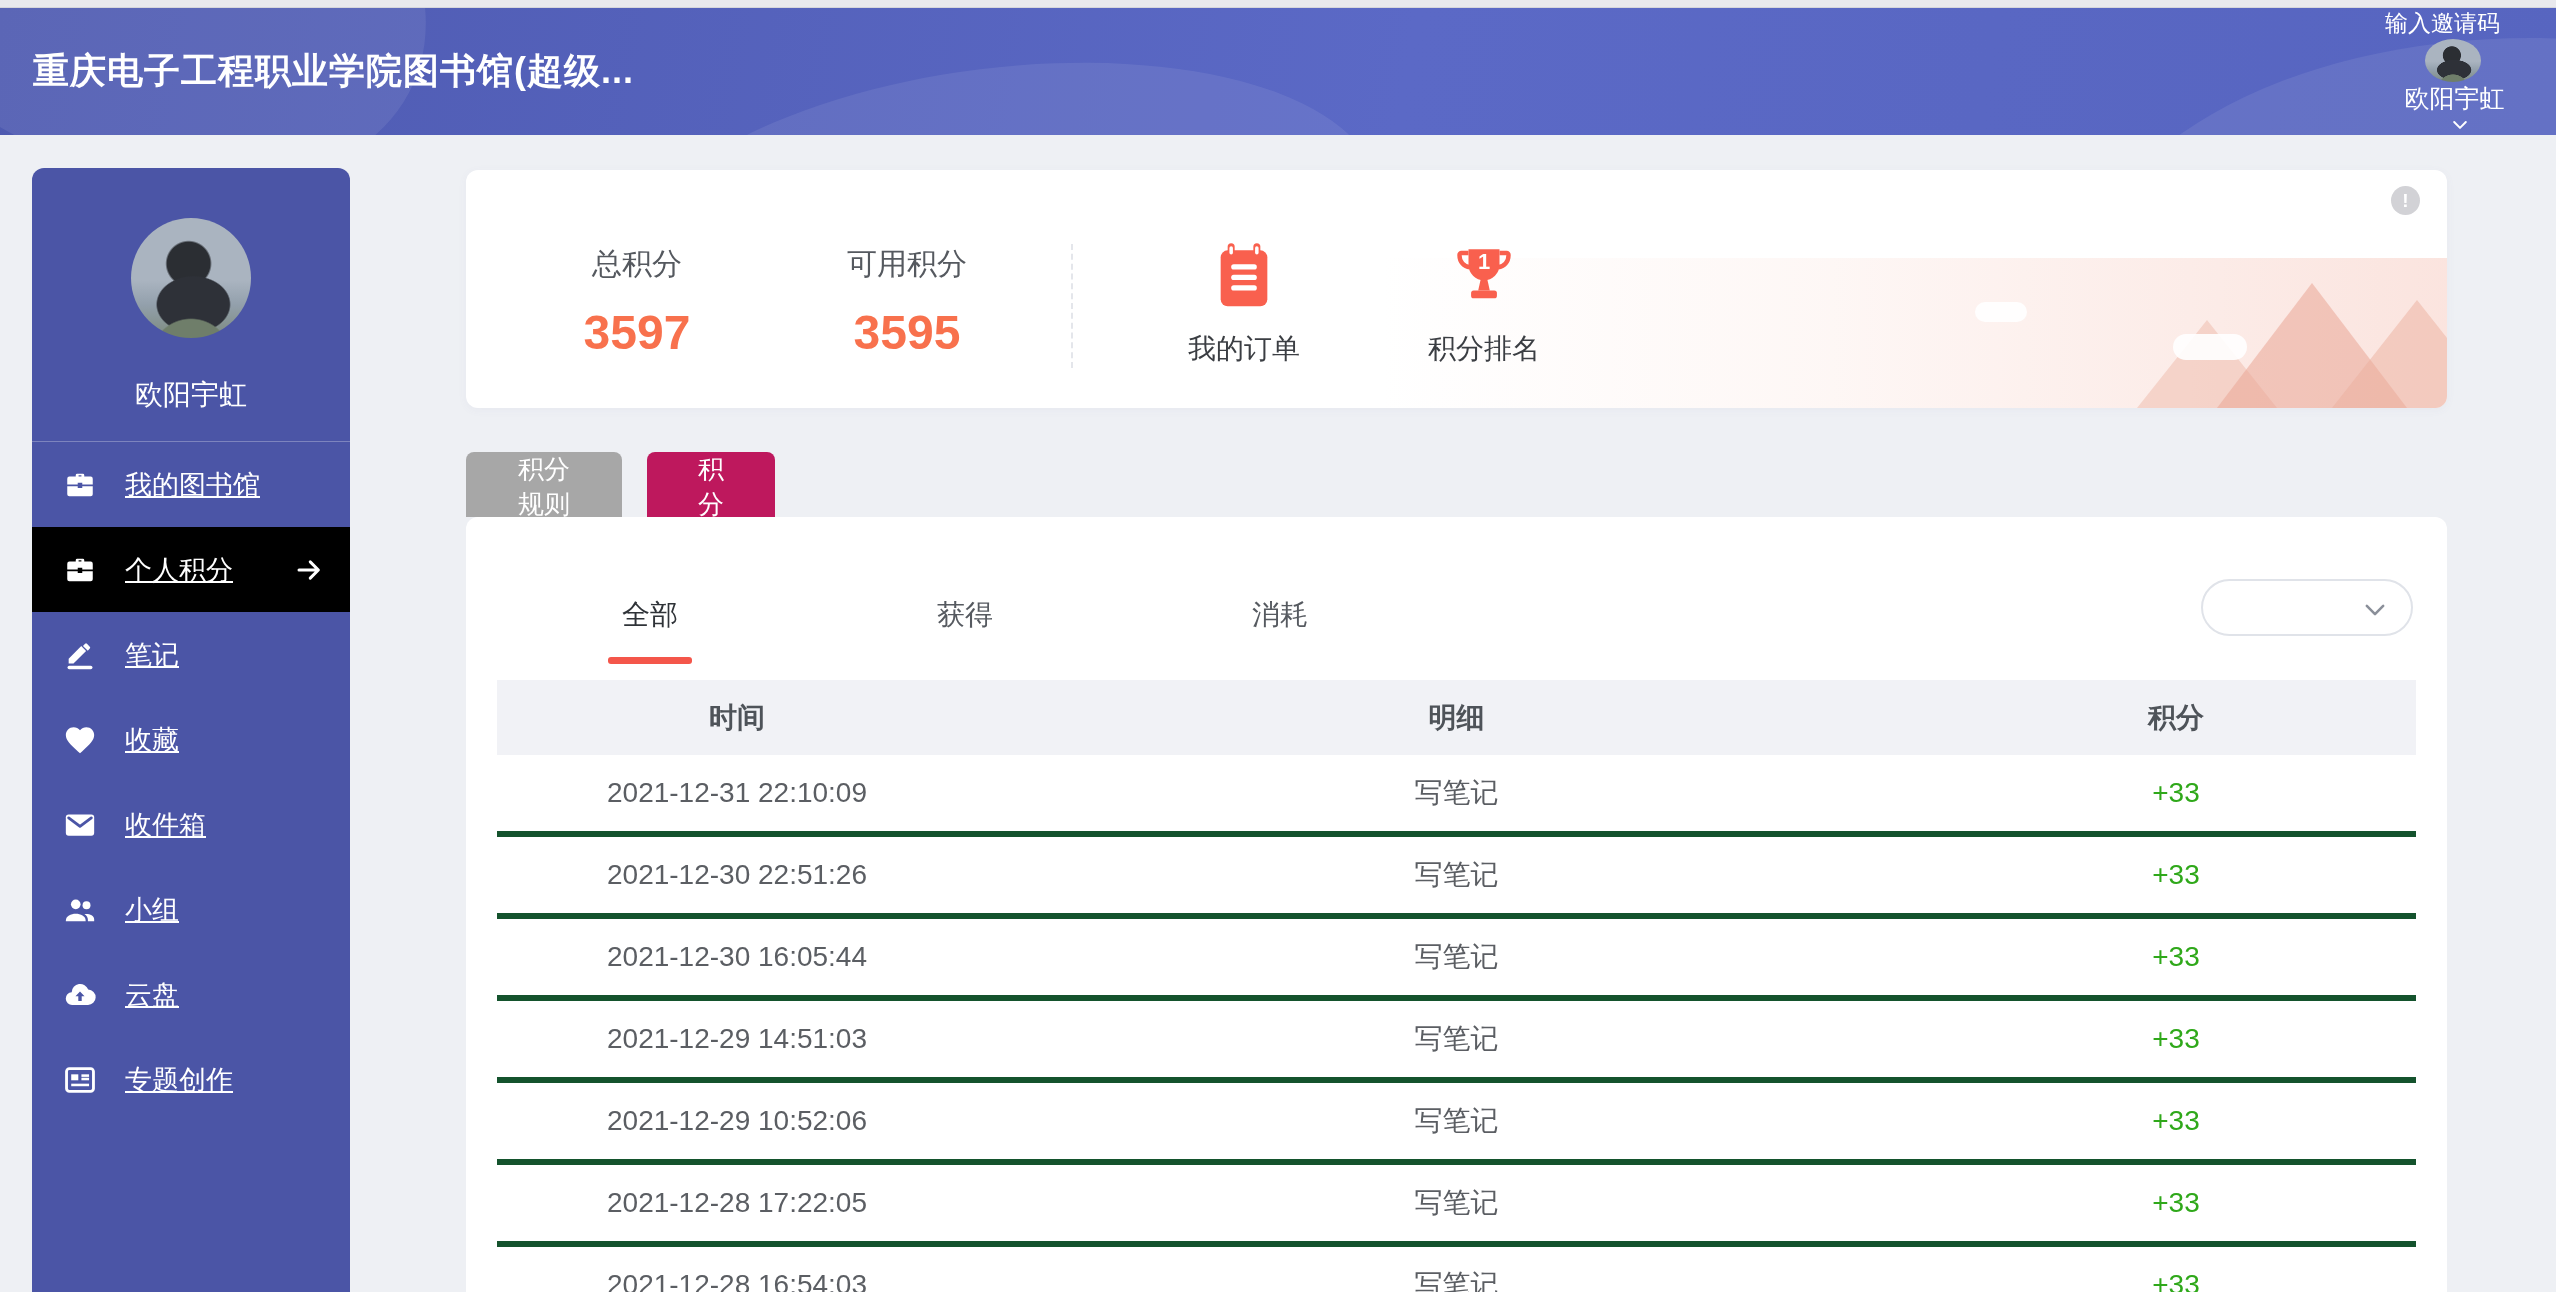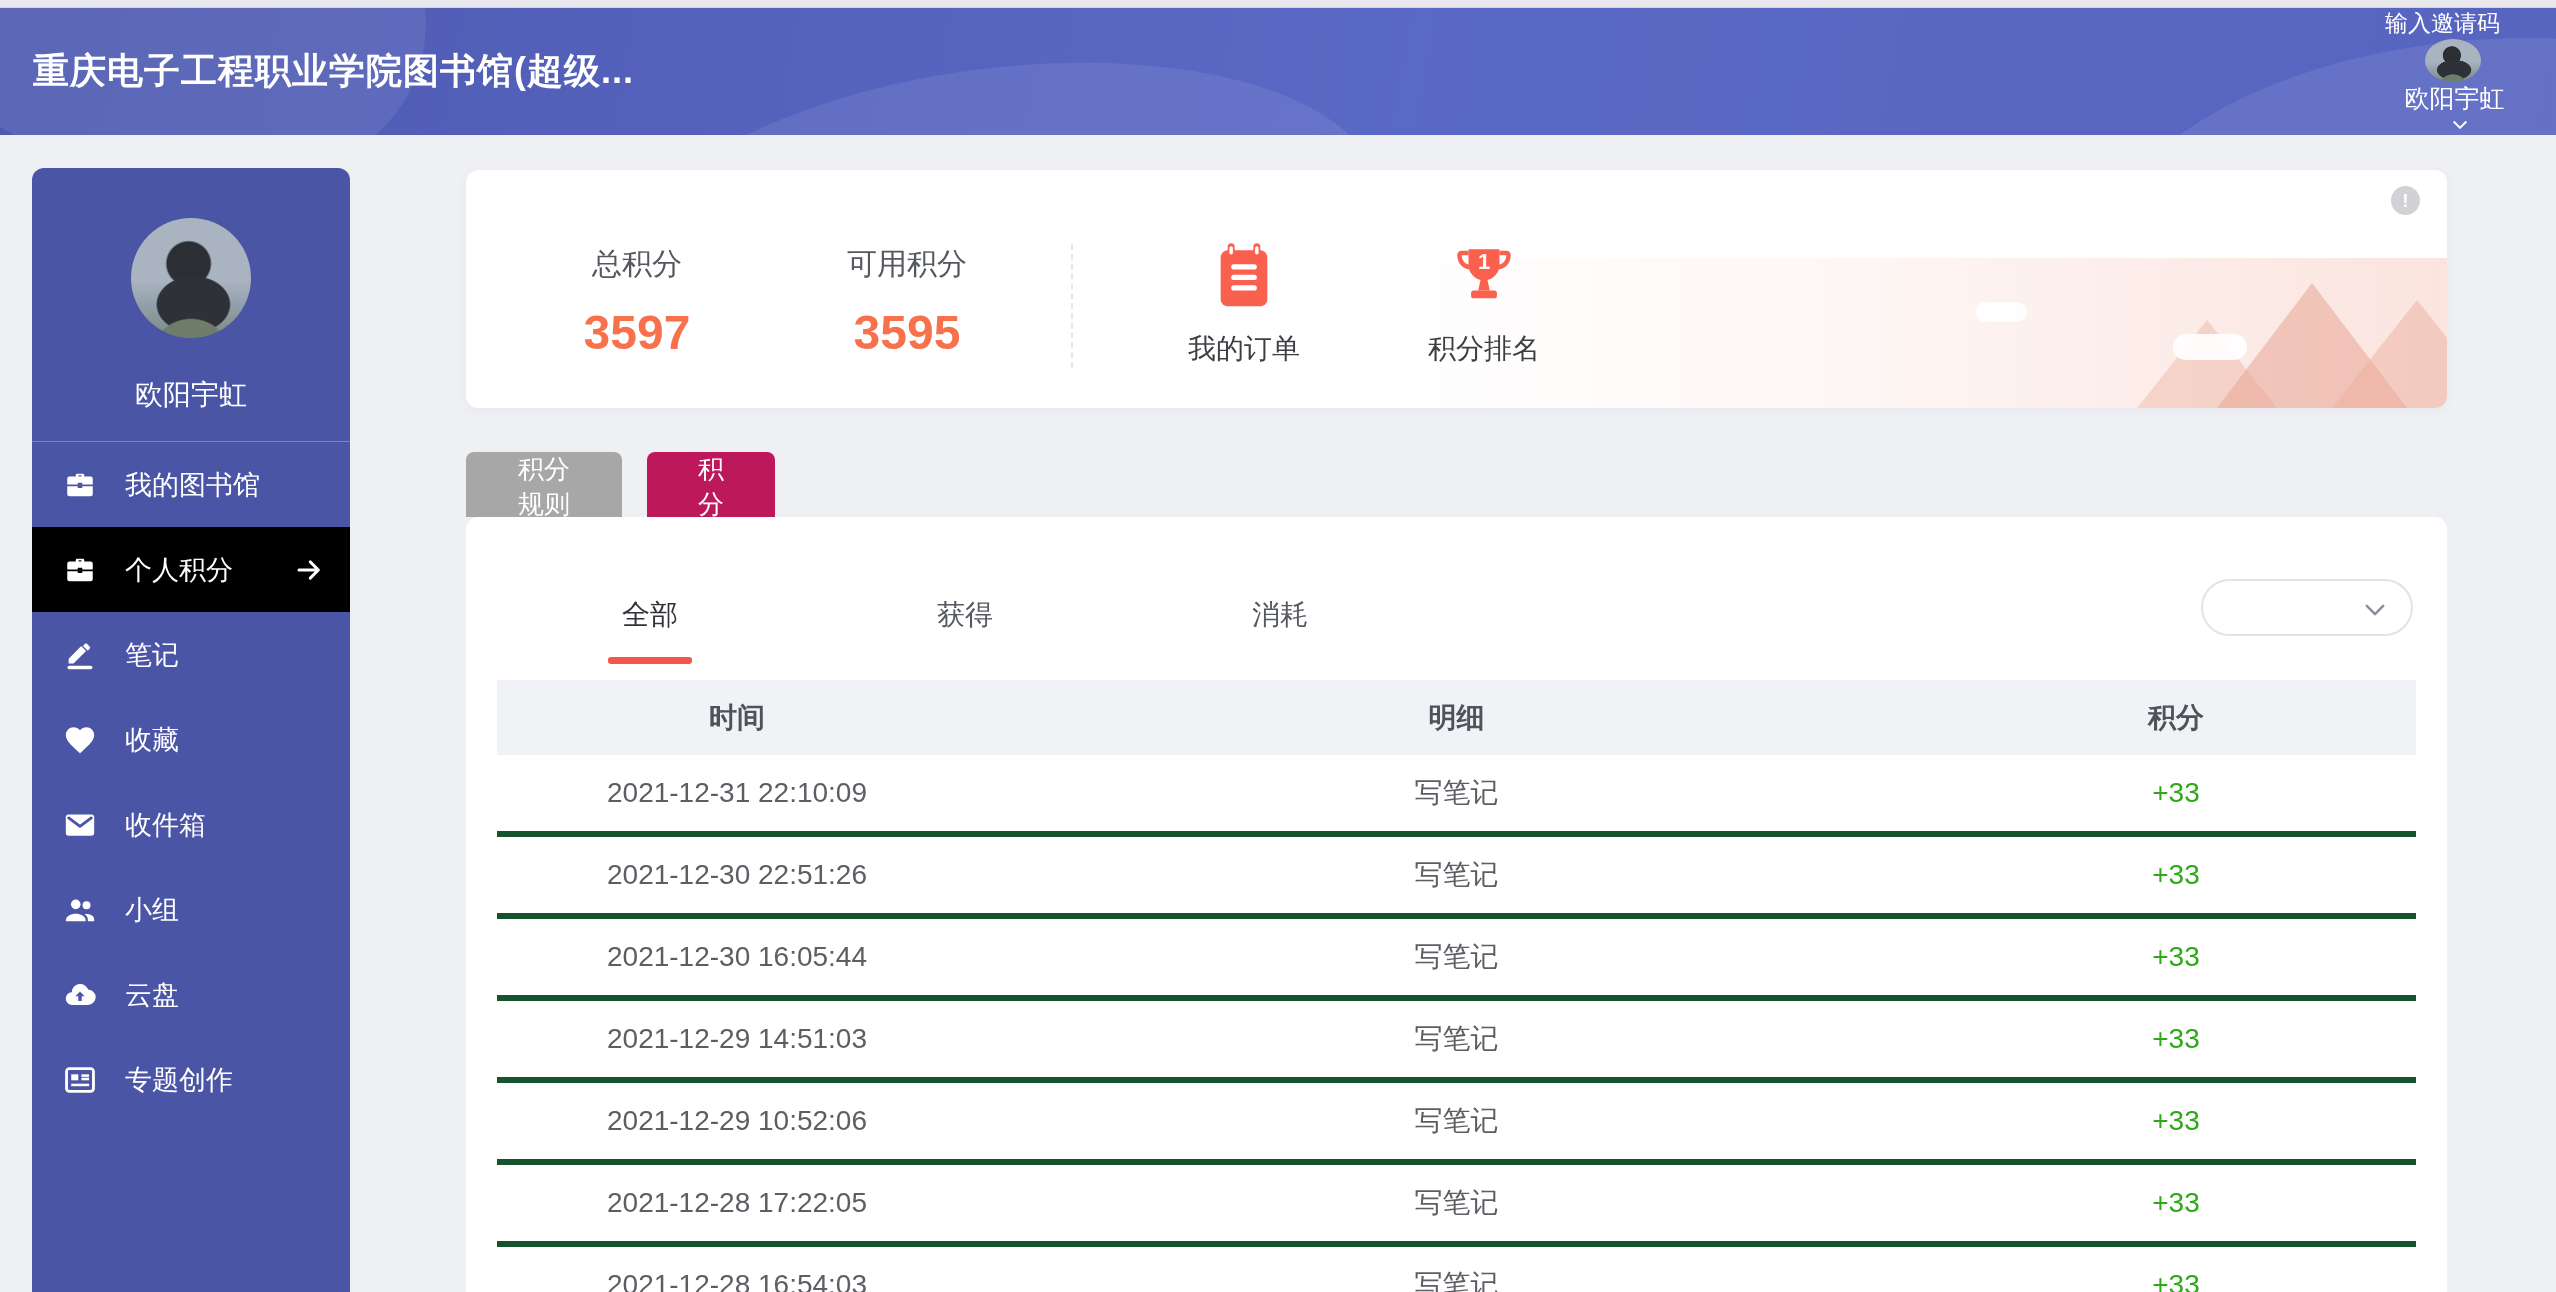--- a/index.html
+++ b/index.html
@@ -37,21 +37,21 @@
   
   .sidebar { position:absolute; left:32px; top:168px; width:318px; height:1124px;
     background:#4b55a6; border-radius:12px 12px 0 0; z-index:3; }
   .avatar-lg { width:120px; height:120px; position:absolute; left:99px; top:50px; }
   .sidebar-name { position:absolute; top:208px; width:100%; text-align:center;
     color:#fff; font-size:28px; }
   .sidebar-divider { position:absolute; top:273px; left:0; width:100%; height:0;
     border-top:1px solid rgba(255,255,255,.28); }
   .nav { position:absolute; top:274px; left:0; width:100%; }
   .nav-item { height:85px; display:flex; align-items:center; padding-left:30px;
-    color:#fff; font-size:27px; cursor:pointer; position:relative; }
+    color:#fff; font-size:27px; cursor:pointer; position:relative;text-decoration:underline; }
   .nav-item .nicon { width:36px; height:36px; margin-right:27px; flex:0 0 36px; display:flex;
     align-items:center; justify-content:center; }
   .nav-item.active { background:#000000; }
   .nav-item .arrow { position:absolute; right:26px; top:50%; transform:translateY(-50%); }
   
   .card { position:absolute; left:466px; top:170px; width:1981px; height:238px;
     background:#fff; border-radius:12px; box-shadow:0 2px 10px rgba(90,100,150,.05);
     overflow:hidden; z-index:2; }
   .stat { position:absolute; top:74px; width:190px; text-align:center; }
   .stat-total { left:76px; }

